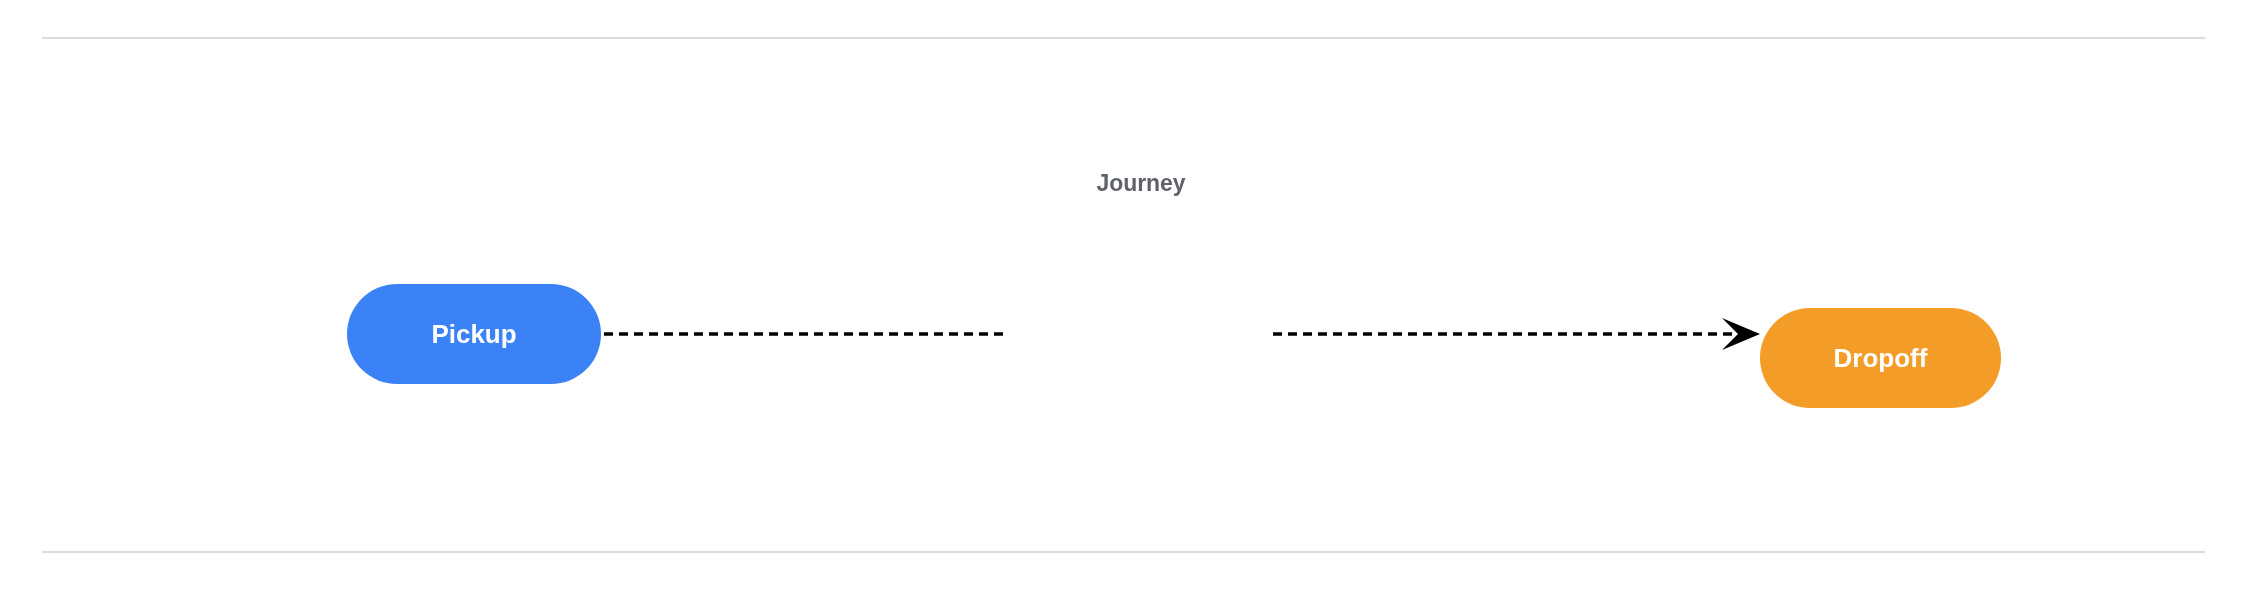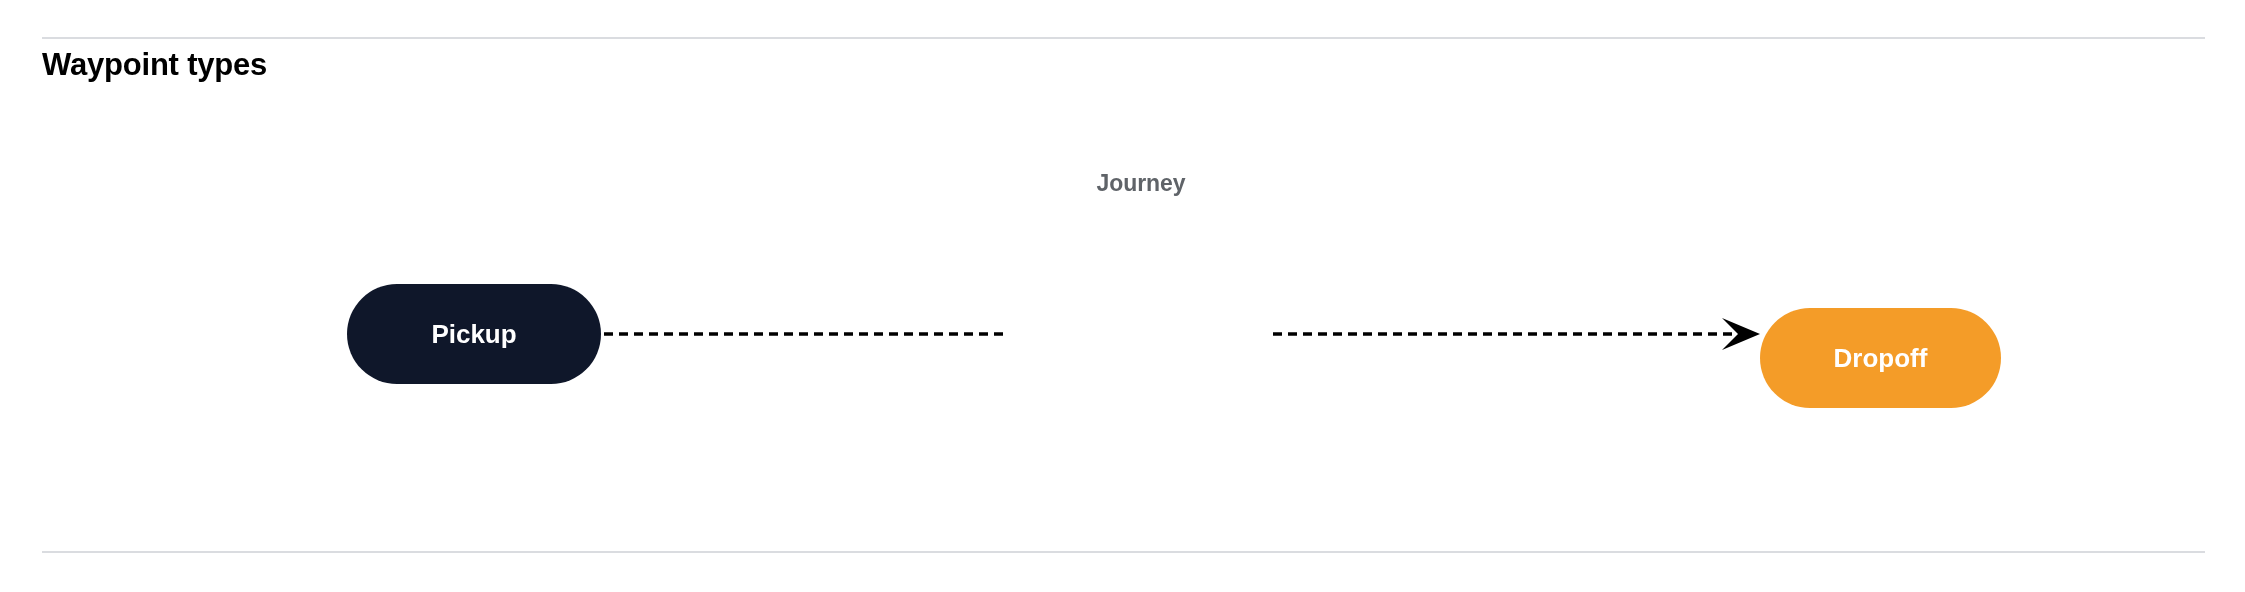--- a/index.html
+++ b/index.html
@@ -76,21 +76,21 @@
     display: flex;
     align-items: center;
     justify-content: center;
     font-size: 26px;
     white-space: nowrap;
   }
 
   .node-pickup {
     left: 347px;
     width: 254px;
-    background: #0f172a;
+    background: #3b82f6;
     color: #ffffff;
     font-weight: bold;
   }
 
   .node-intermediate {
     left: 1013px;
     width: 256px;
     background: #ffffff;
     border: 3px solid #1a90e0;
     color: #9aa0a6;
@@ -115,21 +115,20 @@
     pointer-events: none;
   }
 </style>
 </head>
 <body>
 
 <div class="section">
 
   <div class="divider top"></div>
 
-  <div class="section-title">Waypoint types</div>
 
   <div class="diagram">
 
     <div class="journey-label">Journey</div>
 
     <svg class="edges" width="2245" height="592" viewBox="0 0 2245 592" xmlns="http://www.w3.org/2000/svg">
       <g>
         <line x1="604" y1="334" x2="1009" y2="334" stroke="#000000" stroke-width="3.5" stroke-dasharray="9 6" stroke-linecap="butt"></line>
       </g>
       <g>

